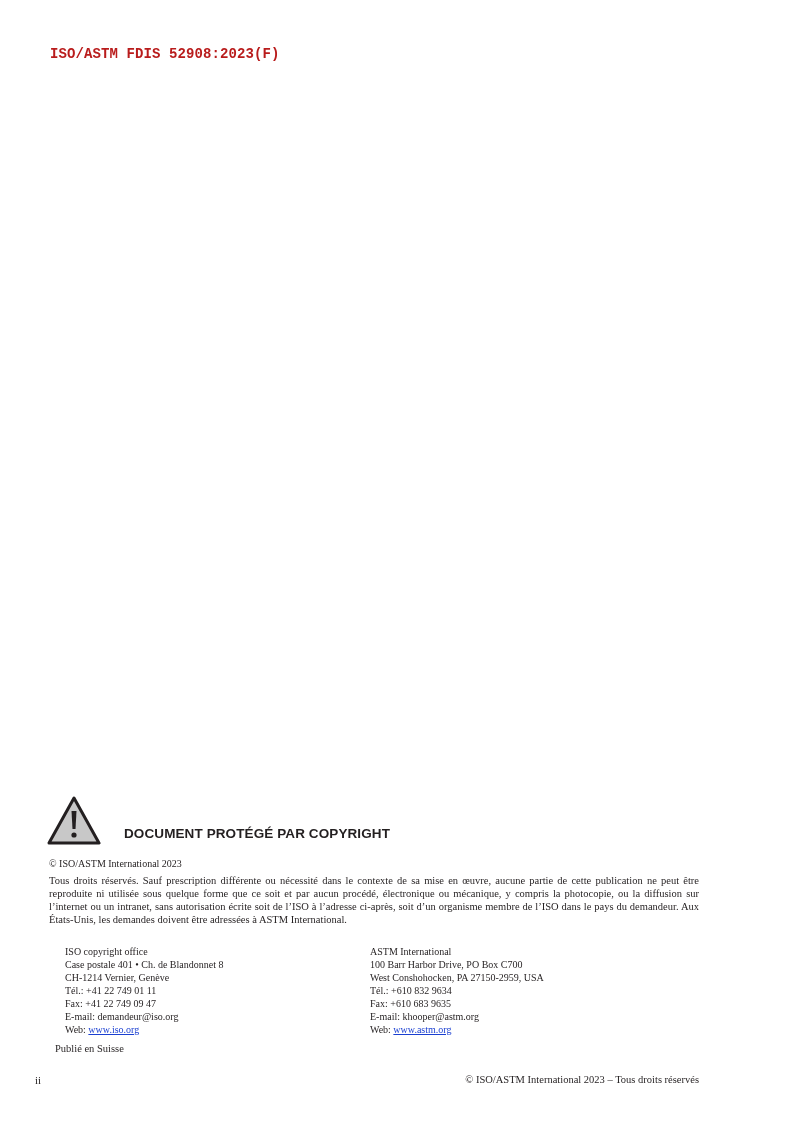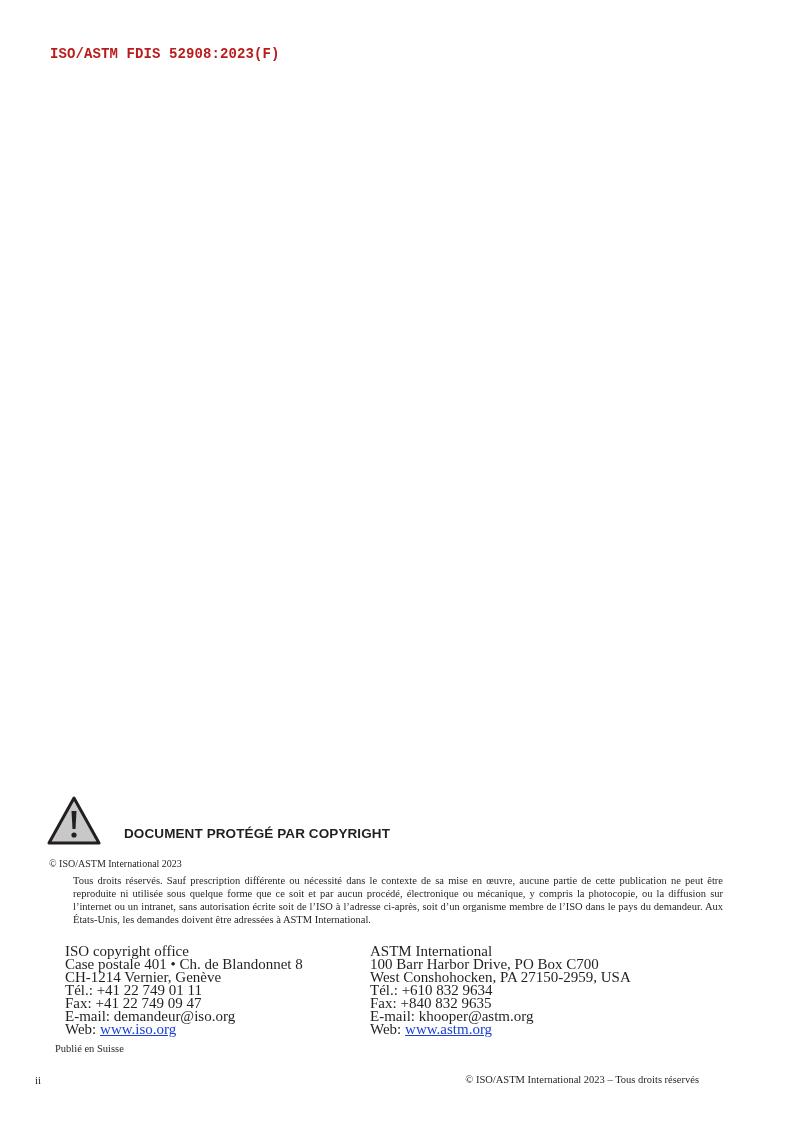--- a/index.html
+++ b/index.html
@@ -51,27 +51,26 @@
     }
     .copyright-body {
       position: absolute;
       left: 49px;
       top: 874px;
       width: 650px;
       font-family: "Liberation Serif", "DejaVu Serif", serif;
       font-size: 10.5px;
       line-height: 13px;
       text-align: justify;
-      margin-left: 24px;
     }
     .address {
       position: absolute;
       top: 945px;
       font-family: "Liberation Serif", "DejaVu Serif", serif;
-      font-size: 15px;
+      font-size: 10px;
       line-height: 13px;
     }
     .address.iso { left: 65px; }
     .address.astm { left: 370px; }
     .address div { white-space: nowrap; }
     .address a {
       color: #1a3fd1;
       text-decoration: underline;
     }
     .published {
@@ -125,21 +124,21 @@
   <div>Fax: +41 22 749 09 47</div>
   <div>E-mail: demandeur@iso.org</div>
   <div><span>Web: </span><a>www.iso.org</a></div>
 </div>
 
 <div class="address astm">
   <div>ASTM International</div>
   <div>100 Barr Harbor Drive, PO Box C700</div>
   <div>West Conshohocken, PA 27150-2959, USA</div>
   <div>Tél.: +610 832 9634</div>
-  <div>Fax: +840 832 9635</div>
+  <div>Fax: +610 683 9635</div>
   <div>E-mail: khooper@astm.org</div>
   <div><span>Web: </span><a>www.astm.org</a></div>
 </div>
 
 <div class="published">Publié en Suisse</div>
 
 <div class="footer-page">ii</div>
 <div class="footer-copyright">© ISO/ASTM International 2023 – Tous droits réservés</div>
 
 </body></html>

